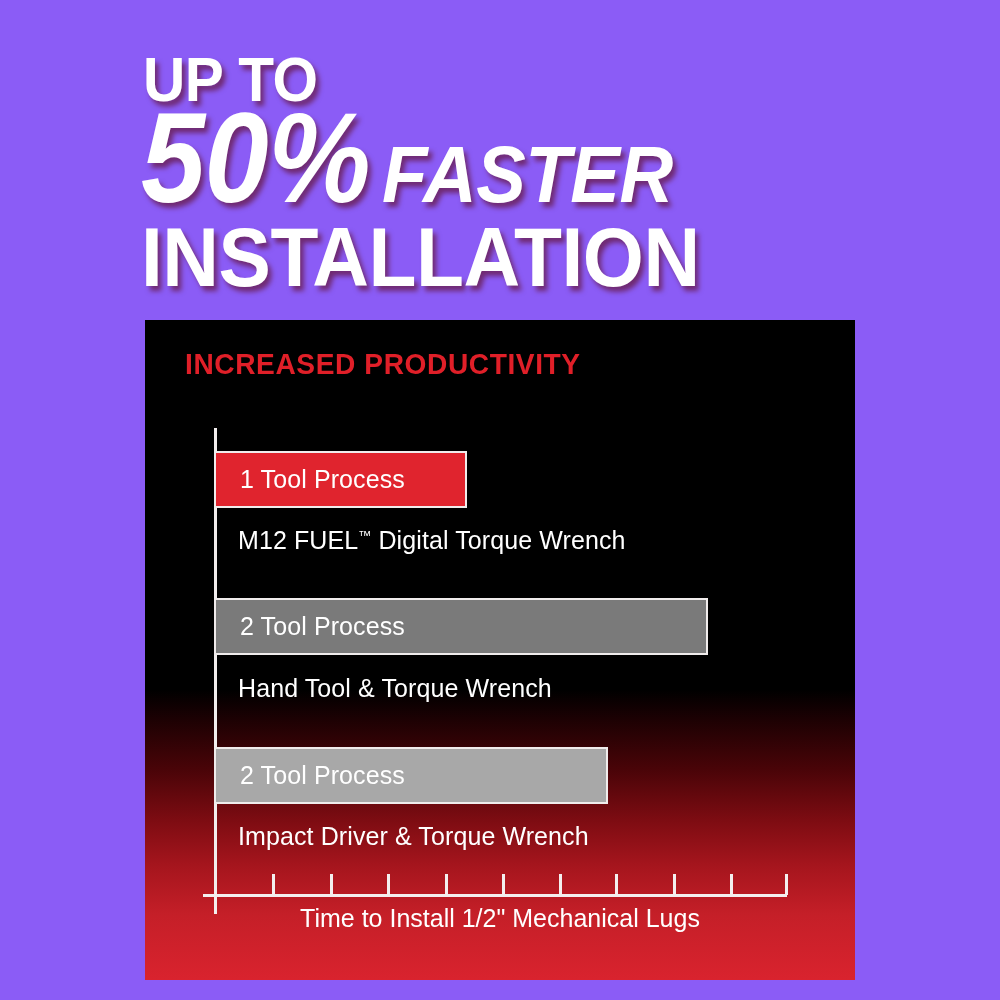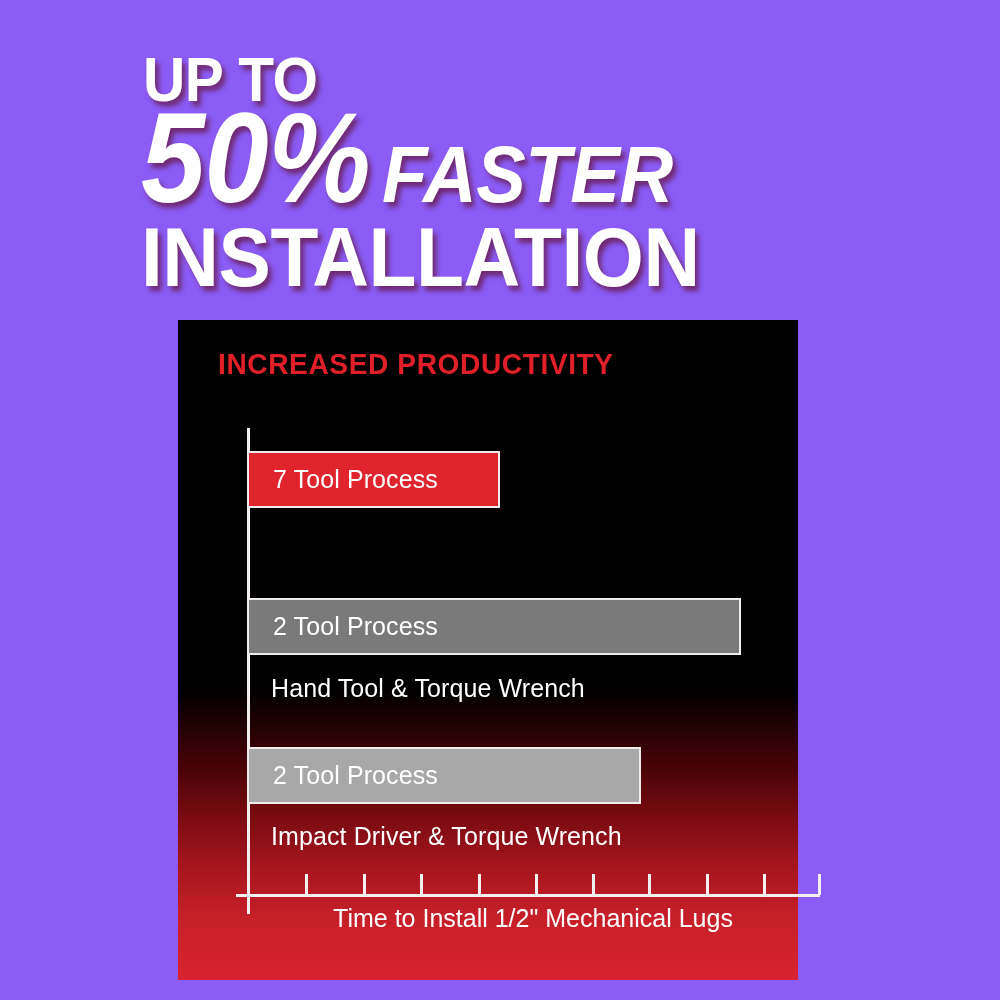--- a/index.html
+++ b/index.html
@@ -77,34 +77,33 @@
     line-height: 90px;
     transform: scaleX(0.935);
     transform-origin: left top;
   }
 
   
   .panel {
     position: absolute;
     left: 145px;
     top: 320px;
-    width: 620px;
+    width: 710px;
     height: 660px;
     background: linear-gradient(
       to bottom,
       #000000 0px,
       #000000 370px,
       #1d0103 400px,
       #4a0408 450px,
       #7d0c12 500px,
       #a5151d 545px,
       #c51f28 595px,
       #d9232e 660px
     );
-    margin-left: 33px;
   }
 
   .panel-title {
     position: absolute;
     left: 40px;
     top: 28px;
     color: #e01f28;
     font-size: 29px;
     font-weight: bold;
     letter-spacing: 0.6px;
@@ -224,21 +223,24 @@
       <div class="tick" style="left:242px;"></div>
       <div class="tick" style="left:300px;"></div>
       <div class="tick" style="left:357px;"></div>
       <div class="tick" style="left:414px;"></div>
       <div class="tick" style="left:470px;"></div>
       <div class="tick" style="left:528px;"></div>
       <div class="tick" style="left:585px;"></div>
       <div class="tick" style="left:640px;"></div>
 
       <div class="bar" style="left:69px; top:131px; width:253px; background:#e0242e;">
-        <span class="bar-label">7 Tool Process</span>
+        <span class="bar-label">1 Tool Process</span>
+      </div>
+      <div class="series-caption" style="top:206px;">
+        <span>M12 FUEL</span><sup>™</sup><span> Digital Torque Wrench</span>
       </div>
 
       <div class="bar" style="left:69px; top:278px; width:494px; background:#7a7a7a;">
         <span class="bar-label">2 Tool Process</span>
       </div>
       <div class="series-caption" style="top:354px;">Hand Tool &amp; Torque Wrench</div>
 
       <div class="bar" style="left:69px; top:427px; width:394px; background:#a8a8a8;">
         <span class="bar-label">2 Tool Process</span>
       </div>

